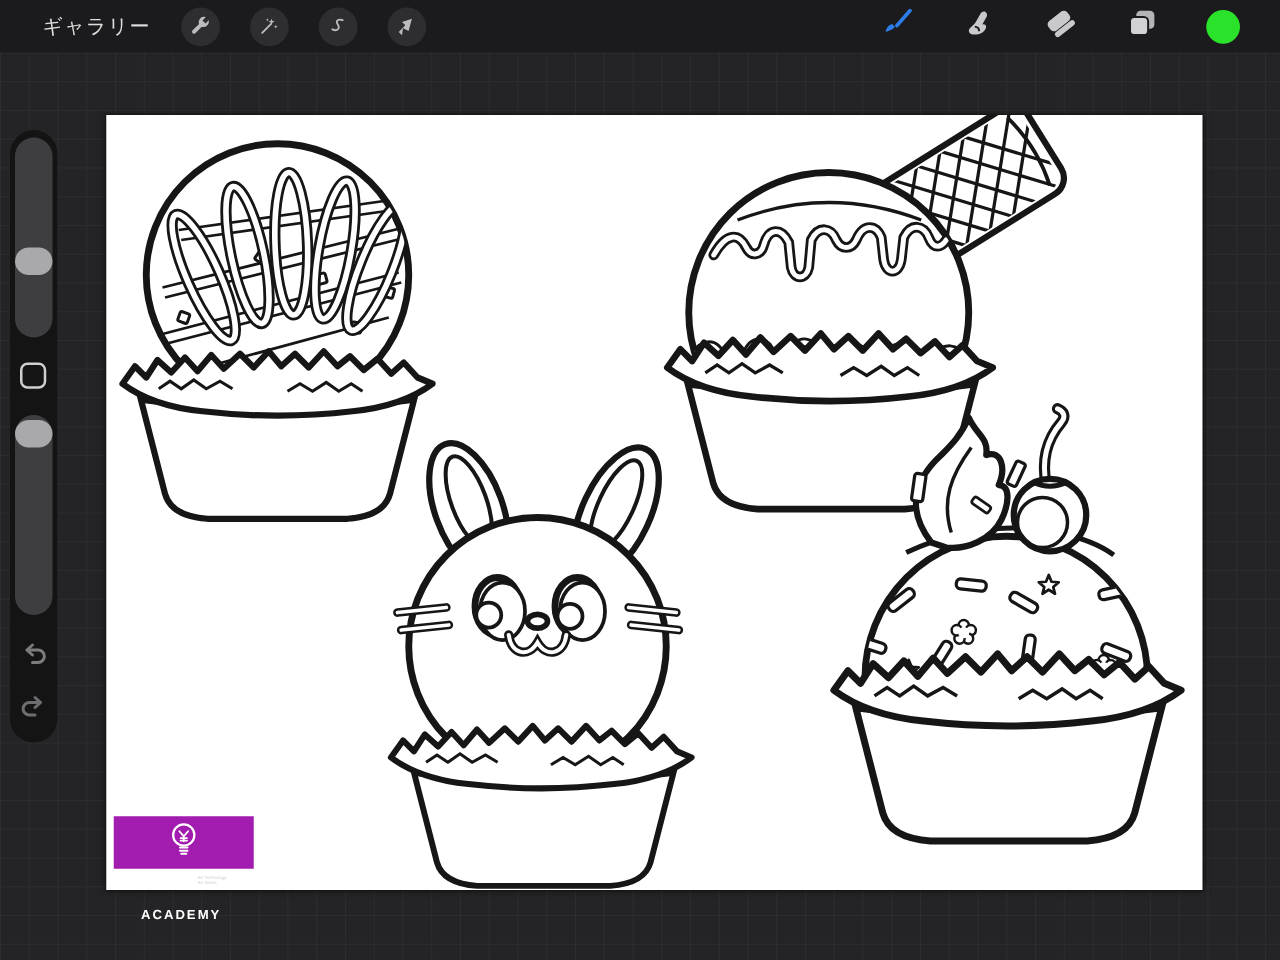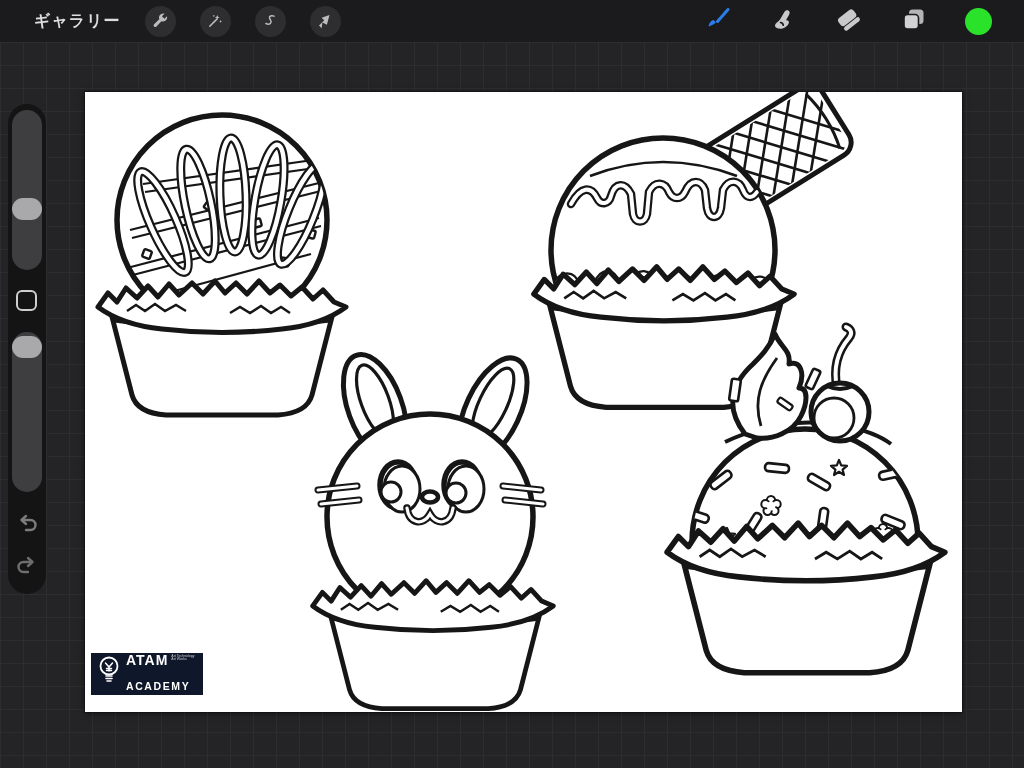--- a/index.html
+++ b/index.html
@@ -15,21 +15,21 @@
     position:relative;
   }
 
   
   .topbar {
     position:absolute; top:0; left:0; width:1024px; height:42px;
     background:#1b1b1d; display:flex; align-items:center; z-index:20;
   }
   .gallery-label {
     margin-left:34px; color:#dededf; font-size:16px; letter-spacing:1px;
-    cursor:default; white-space:nowrap;font-weight:bold;
+    cursor:default; white-space:nowrap;
   }
   .left-tools { display:flex; align-items:center; gap:24px; margin-left:24px; }
   .tool-circle {
     width:31px; height:31px; border-radius:50%;
     background:#2e2e31; display:flex; align-items:center; justify-content:center;
   }
   .tool-circle svg { display:block; }
   .right-tools { margin-left:auto; display:flex; align-items:center; gap:38px; margin-right:32px; }
   .right-tools .ticon { width:27px; height:27px; display:flex; align-items:center; justify-content:center; }
   .color-swatch { width:27px; height:27px; border-radius:50%; }
@@ -66,22 +66,22 @@
   .canvas {
     position:absolute; left:85px; top:92px; width:877px; height:620px;
     background:#ffffff; box-shadow:0 1px 6px rgba(0,0,0,0.55), 0 0 0 1px rgba(0,0,0,0.25);
     z-index:5;
   }
   .canvas svg.art { position:absolute; left:0; top:0; }
 
   
   .atam-logo {
     position:absolute; left:6px; top:561px; width:112px; height:42px;
-    background:#0f172a; color:#fff; display:flex; align-items:flex-end;
-    padding:4px 6px; gap:5px; z-index:6;
+    background:#a21caf; color:#fff; display:flex; align-items:center;
+    padding:4px 6px; gap:5px; z-index:6;flex-direction:column;
   }
   .atam-text { display:flex; flex-direction:column; line-height:1; }
   .atam-row1 { display:flex; align-items:flex-start; gap:3px; }
   .atam-title { font-size:14px; font-weight:bold; letter-spacing:1px; }
   .atam-tagline { display:flex; flex-direction:column; font-size:3.5px; color:#cfcfcf; margin-top:2px; }
   .atam-subtitle { font-size:10.5px; font-weight:bold; letter-spacing:1.6px; margin-top:14px; }
 
   .icon-stroke { stroke:#bcbcbe; fill:none; stroke-width:2; stroke-linecap:round; stroke-linejoin:round; }
   .icon-fill { fill:#bcbcbe; }
 </style>

